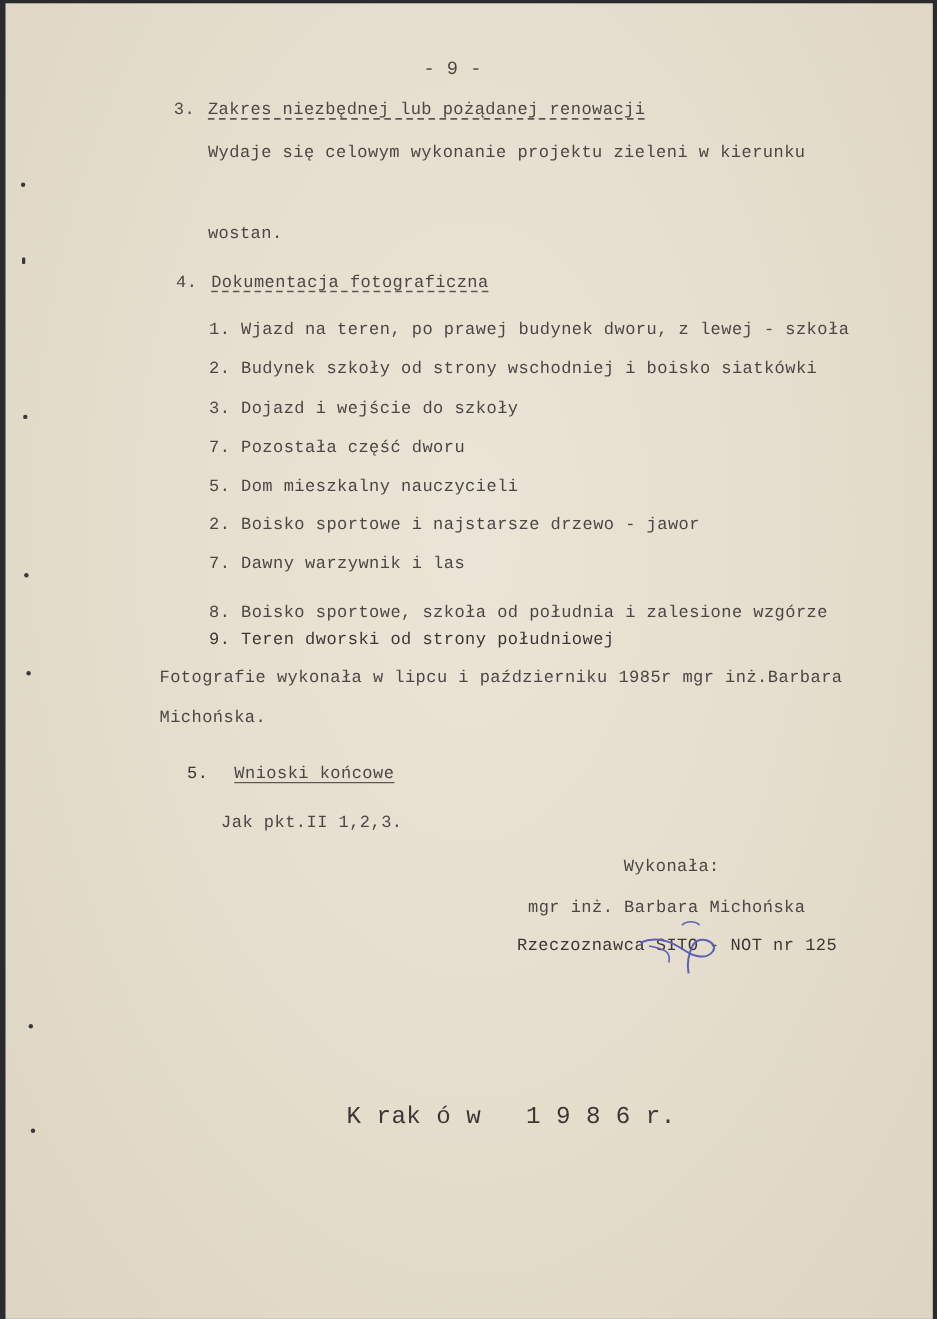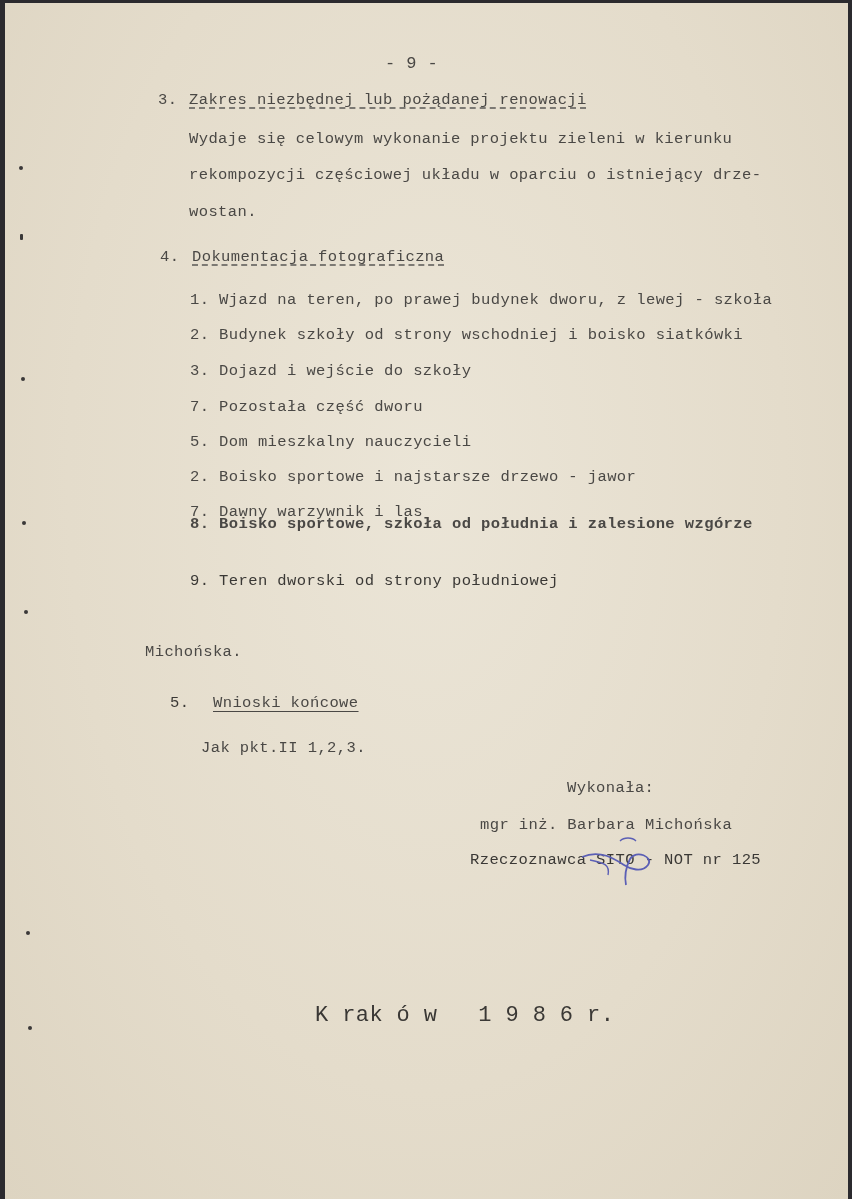--- a/index.html
+++ b/index.html
@@ -32,34 +32,34 @@
   <div class="dot" style="left:17px;top:518px;"></div>
   <div class="dot" style="left:19px;top:607px;"></div>
   <div class="dot" style="left:21px;top:928px;"></div>
   <div class="dot" style="left:23px;top:1023px;"></div>
 
   <div class="t" style="left:380px;top:51px;font-size:17px;">- 9 -</div>
 
   <div class="t" style="left:153px;top:88px;">3.</div>
   <div class="t u" style="left:184px;top:88px;">Zakres niezbędnej lub pożądanej renowacji</div>
   <div class="t" style="left:184px;top:127px;">Wydaje się celowym wykonanie projektu zieleni w kierunku</div>
-  <div class="t" style="left:184px;top:163px;">rekompozycji częściowej układu w oparciu o istniejący drze-</div>
   <div class="t" style="left:184px;top:200px;">wostan.</div>
 
   <div class="t" style="left:155px;top:245px;">4.</div>
   <div class="t u" style="left:187px;top:245px;">Dokumentacja fotograficzna</div>
   <div class="t" style="left:185px;top:288px;">1. Wjazd na teren, po prawej budynek dworu, z lewej - szkoła</div>
   <div class="t" style="left:185px;top:323px;font-family:Liberation Mono, monospace;">2. Budynek szkoły od strony wschodniej i boisko siatkówki</div>
   <div class="t" style="left:185px;top:359px;">3. Dojazd i wejście do szkoły</div>
   <div class="t" style="left:185px;top:395px;">7. Pozostała część dworu</div>
   <div class="t" style="left:185px;top:430px;">5. Dom mieszkalny nauczycieli</div>
   <div class="t" style="left:185px;top:465px;">2. Boisko sportowe i najstarsze drzewo - jawor</div>
   <div class="t" style="left:185px;top:500px;">7. Dawny warzywnik i las</div>
-  <div class="t" style="left:185px;top:512px;font-weight:bold;">8. Boisko sportowe, szkoła od południa i zalesione wzgórze</div>
+  <div class="t" style="left:185px;top:545px;">8. Boisko sportowe, szkoła od południa i zalesione wzgórze</div>
   <div class="t dark" style="left:185px;top:569px;">9. Teren dworski od strony południowej</div>
+  <div class="t" style="left:140px;top:604px;">Fotografie wykonała w lipcu i październiku 1985r mgr inż.Barbara</div>
   <div class="t" style="left:140px;top:640px;">Michońska.</div>
 
   <div class="t dark" style="left:165px;top:691px;">5.</div>
   <div class="t u" style="left:208px;top:691px;text-decoration:underline;">Wnioski końcowe</div>
   <div class="t" style="left:196px;top:736px;">Jak pkt.II 1,2,3.</div>
 
   <div class="t" style="left:562px;top:776px;">Wykonała:</div>
   <div class="t" style="left:475px;top:813px;">mgr inż. Barbara Michońska</div>
   <div class="t dark" style="left:465px;top:848px;">Rzeczoznawca SITO - NOT nr 125</div>
   <svg class="sig" width="80" height="55" viewBox="0 0 80 55">

